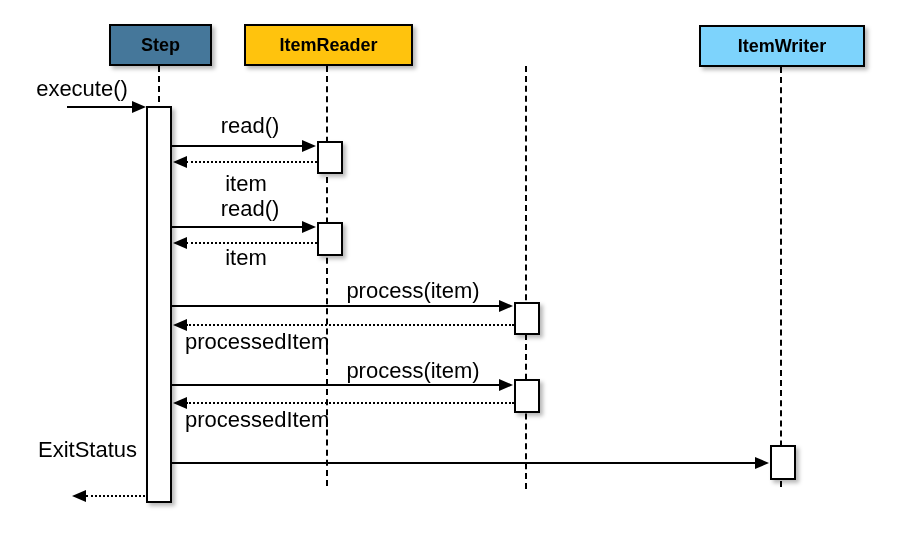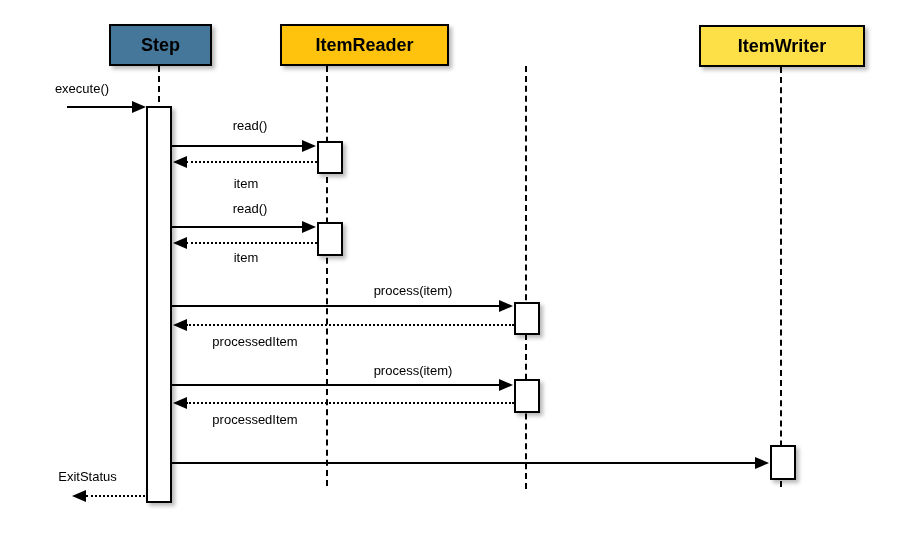--- a/index.html
+++ b/index.html
@@ -20,41 +20,41 @@
     position:absolute;box-sizing:border-box;background:#ffffff;border:2px solid #000;
     box-shadow:3px 3px 4px rgba(0,0,0,0.28);z-index:2;
   }
   .msg-line{position:absolute;height:0;z-index:4;}
   .solid{border-top:2px solid #000;}
   .dotted{border-top:2px dotted #000;}
   .arr{position:absolute;width:0;height:0;z-index:5;}
   .arr-r{border-top:6px solid transparent;border-bottom:6px solid transparent;border-left:14px solid #000;}
   .arr-l{border-top:6px solid transparent;border-bottom:6px solid transparent;border-right:14px solid #000;}
   .msg-label{
-    position:absolute;font-size:13px;line-height:18px;text-align:center;
+    position:absolute;font-size:22px;line-height:18px;text-align:center;
     white-space:nowrap;z-index:6;
   }
 </style>
 </head>
 <body>
 
 <div id="canvas">
 
   <div class="lifeline" style="left:158px;top:66px;height:437px;"></div>
   <div class="lifeline" style="left:326px;top:66px;height:420px;"></div>
   <div class="lifeline" style="left:525px;top:66px;height:423px;"></div>
   <div class="lifeline" style="left:780px;top:67px;height:420px;"></div>
 
   <div class="header" style="left: 109px; top: 24px; width: 103px; background-color: rgb(69, 119, 154);">
     <span>Step</span>
   </div>
-  <div class="header" style="left: 244px; top: 24px; width: 169px; background-color: rgb(255, 195, 13); margin-left: 36px;">
+  <div class="header" style="left: 244px; top: 24px; width: 169px; background-color: rgb(255, 195, 13);">
     <span>ItemReader</span>
   </div>
-  <div class="header" style="left: 699px; top: 25px; width: 166px; background-color: #fde047;">
+  <div class="header" style="left: 699px; top: 25px; width: 166px; background-color: #7dd3fc;">
     <span>ItemWriter</span>
   </div>
 
   <div class="activation" style="left:146px;top:106px;width:26px;height:397px;"></div>
   <div class="activation" style="left:317px;top:141px;width:26px;height:33px;"></div>
   <div class="activation" style="left:317px;top:222px;width:26px;height:34px;"></div>
   <div class="activation" style="left:514px;top:302px;width:26px;height:33px;"></div>
   <div class="activation" style="left:514px;top:379px;width:26px;height:34px;"></div>
   <div class="activation" style="left:770px;top:445px;width:26px;height:35px;"></div>
 
@@ -90,17 +90,17 @@
   <div class="msg-line solid" style="left:172px;top:384px;width:329px;"></div>
   <div class="arr arr-r" style="left:499px;top:379px;"></div>
 
   <div class="msg-line dotted" style="left:186px;top:402px;width:328px;"></div>
   <div class="arr arr-l" style="left:173px;top:397px;"></div>
   <div class="msg-label" style="left:185px;top:411px;width:140px;">processedItem</div>
 
   <div class="msg-line solid" style="left:172px;top:462px;width:585px;"></div>
   <div class="arr arr-r" style="left:755px;top:457px;"></div>
 
-  <div class="msg-label" style="left:35px;top:468px;width:105px;">ExitStatus</div>
+  <div class="msg-label" style="left:35px;top:441px;width:105px;">ExitStatus</div>
   <div class="msg-line dotted" style="left:86px;top:495px;width:59px;"></div>
   <div class="arr arr-l" style="left:72px;top:490px;"></div>
 
 </div>
 
 </body></html>

